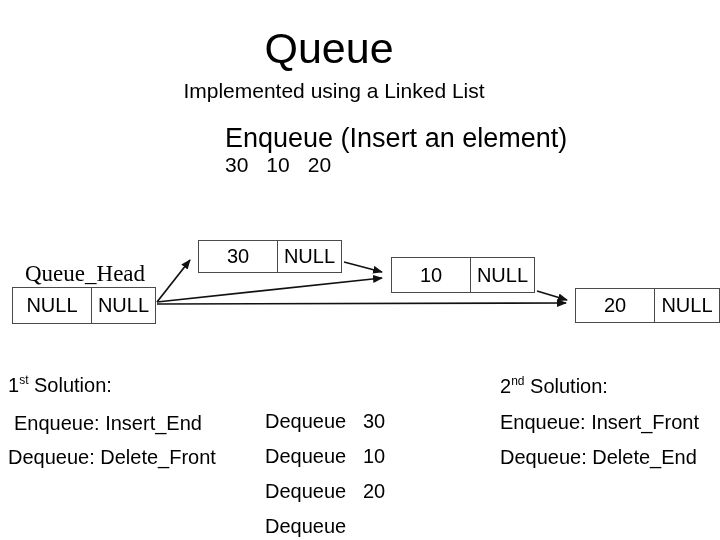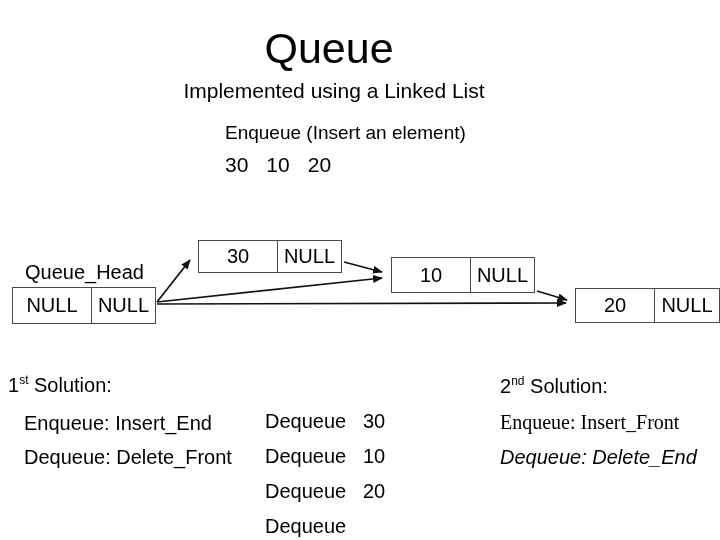--- a/index.html
+++ b/index.html
@@ -10,49 +10,49 @@
   }
   .abs{position:absolute;}
   .slide-title{
     top:24px;left:0;width:658px;text-align:center;
     font-size:43px;line-height:1.15;letter-spacing:0px;
   }
   .subtitle{
     top:78px;left:0;width:668px;text-align:center;
     font-size:21px;line-height:1.2;
   }
-  .enq-heading{top:122px;left:225px;font-size:19px;line-height:1.2;}
+  .enq-heading{top:122px;left:225px;font-size:27px;line-height:1.2;}
   .enq-values{top:152px;left:225px;font-size:21px;line-height:1.2;display:flex;gap:18px;}
   
-  .head-label{top:260px;left:25px;font-size:20px;line-height:1.2;}
+  .head-label{top:260px;left:25px;font-size:23px;line-height:1.2;font-family:Liberation Serif, serif;}
   .node{
     display:flex;box-sizing:border-box;
     border:1px solid #4a4a4a;background:#ffffff;
     font-size:20px;
   }
   .node .cell{
     display:flex;align-items:center;justify-content:center;
     box-sizing:border-box;
   }
   .node .cell.val{width:78px;}
   .node .cell.nxt{width:66px;border-left:1px solid #4a4a4a;flex:1;}
   #qh-box{top:287px;left:12px;width:144px;height:37px;}
   #node-30{top:240px;left:198px;width:144px;height:33px;}
   #node-10{top:257px;left:391px;width:144px;height:36px;}
   #node-20{top:288px;left:575px;width:145px;height:35px;}
   #arrows{top:0;left:0;width:720px;height:540px;pointer-events:none;}
   
   .line20{font-size:20px;line-height:1.2;white-space:nowrap;}
   .sup{font-size:12px;vertical-align:super;line-height:0;}
   #s1-title{top:373px;left:8px;}
-  #s1-enq  {top:411px;left:24px;}
-  #s1-deq  {top:445px;left:24px;text-align:center;}
+  #s1-enq  {top:411px;left:14px;}
+  #s1-deq  {top:445px;left:8px;text-align:center;}
   #s2-title{top:374px;left:500px;}
-  #s2-enq  {top:410px;left:500px;font-family:Liberation Serif, serif;}
-  #s2-deq  {top:445px;left:500px;font-style:italic;}
+  #s2-enq  {top:410px;left:500px;}
+  #s2-deq  {top:445px;left:500px;}
   .log-row{position:absolute;left:265px;width:300px;margin-top:11px;}
   .log-row .val{position:absolute;left:98px;top:0;}
   #log-0{top:398px;} #log-1{top:433px;} #log-2{top:468px;} #log-3{top:503px;}
 </style>
 </head>
 <body>
 
 <div class="abs slide-title">Queue</div>
 <div class="abs subtitle">Implemented using a Linked List</div>
 <div class="abs enq-heading">Enqueue (Insert an element)</div>

